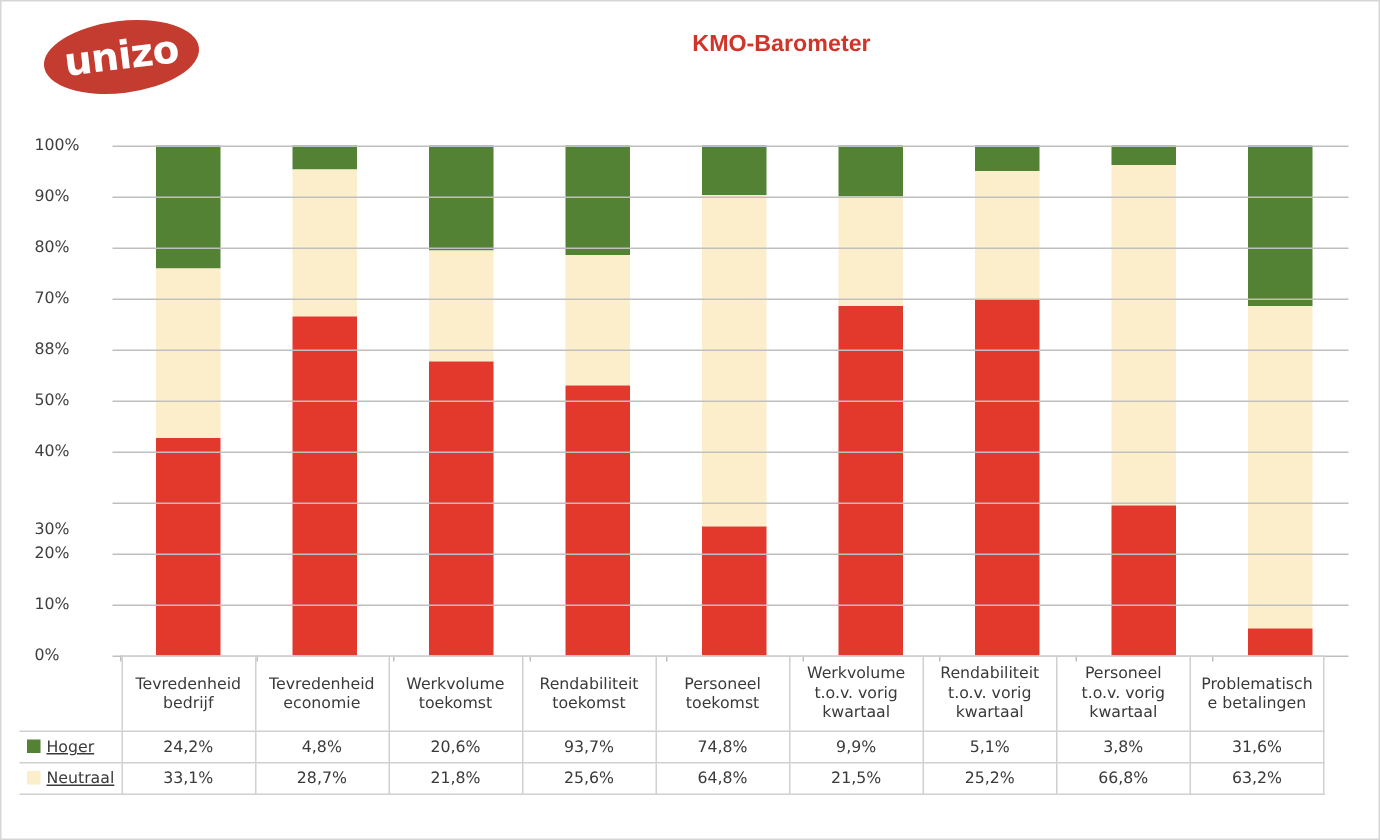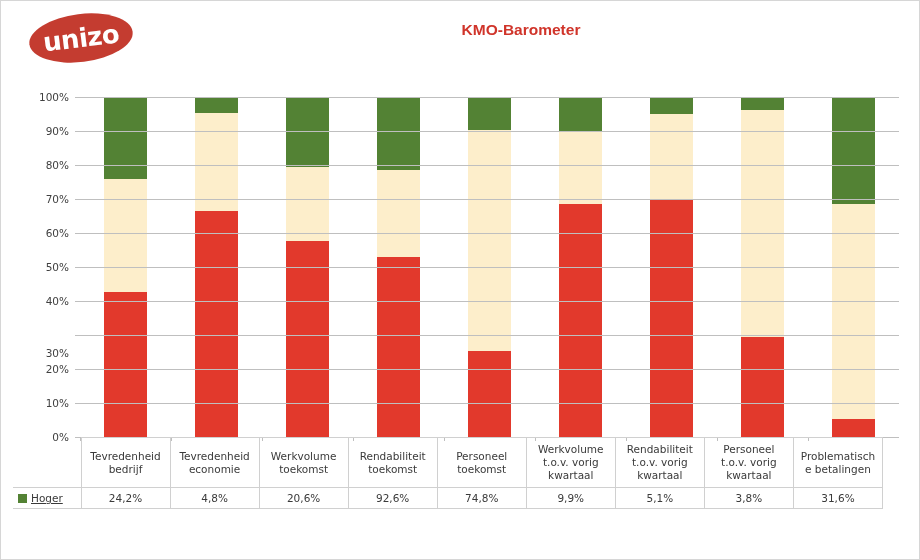--- a/index.html
+++ b/index.html
@@ -79,21 +79,20 @@
     position: absolute;
     left: 0;
     top: 0;
     width: 52px;
     height: 356px;
   }
   .ytick {
     position: absolute;
     right: 6px;
     width: 46px;
-    text-align: right;
     font-size: 10.5px;
     color: #404040;
     transform: translateY(-50%);
     font-family: "DejaVu Sans", sans-serif;
   }
   #plot-area {
     position: absolute;
     left: 57px;
     top: 8px;
     right: 0;
@@ -220,21 +219,21 @@
   <div id="title-block">
     <div>KMO-Barometer</div>
   </div>
 
   <div id="plot-wrap">
     <div id="yaxis">
         <div class="ytick" style="top: 8px;">100%</div>
         <div class="ytick" style="top: 42px;">90%</div>
         <div class="ytick" style="top: 76px;">80%</div>
         <div class="ytick" style="top: 110px;">70%</div>
-        <div class="ytick" style="top: 144px;">60%</div>
+        <div class="ytick" style="top: 144px;">88%</div>
         <div class="ytick" style="top: 178px;">50%</div>
         <div class="ytick" style="top: 212px;">40%</div>
         <div class="ytick" style="top: 264px;">30%</div>
         <div class="ytick" style="top: 280px;">20%</div>
         <div class="ytick" style="top: 314px;">10%</div>
         <div class="ytick" style="top: 348px;">0%</div>
       </div>
     <div id="plot-area">
       <div id="bars">
           <div class="bar-slot">
@@ -373,24 +372,38 @@
           </tr>
       </thead>
       <tbody>
         <tr id="row-hoger">
           <td class="legend-col">
             <span class="swatch sw-hoger"></span><span>Hoger</span>
           </td>
         <td>24,2%</td>
             <td>4,8%</td>
             <td>20,6%</td>
-            <td>92,6%</td>
+            <td>93,7%</td>
             <td>74,8%</td>
             <td>9,9%</td>
             <td>5,1%</td>
             <td>3,8%</td>
             <td>31,6%</td>
           </tr>
+        <tr id="row-neutraal">
+          <td class="legend-col">
+            <span class="swatch sw-neutraal"></span><span>Neutraal</span>
+          </td>
+        <td>33,1%</td>
+            <td>28,7%</td>
+            <td>21,8%</td>
+            <td>25,6%</td>
+            <td>64,8%</td>
+            <td>21,5%</td>
+            <td>25,2%</td>
+            <td>66,8%</td>
+            <td>63,2%</td>
+          </tr>
       </tbody>
     </table>
   </div>
 
 </div>
 
 </body></html>

